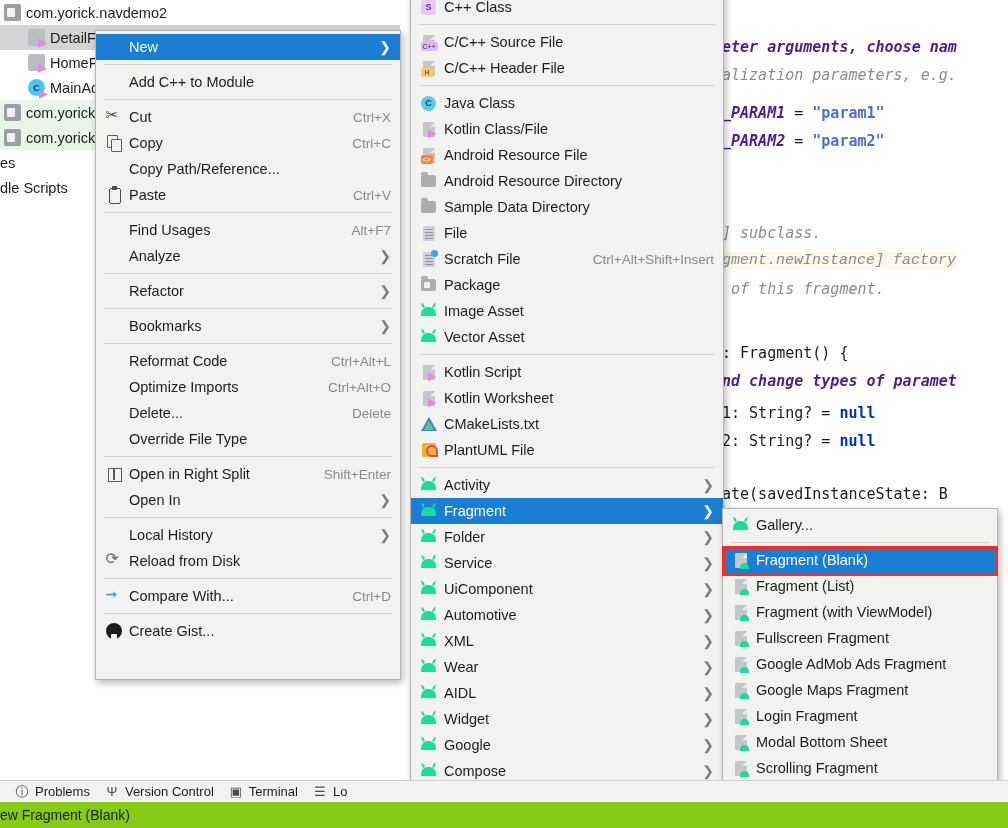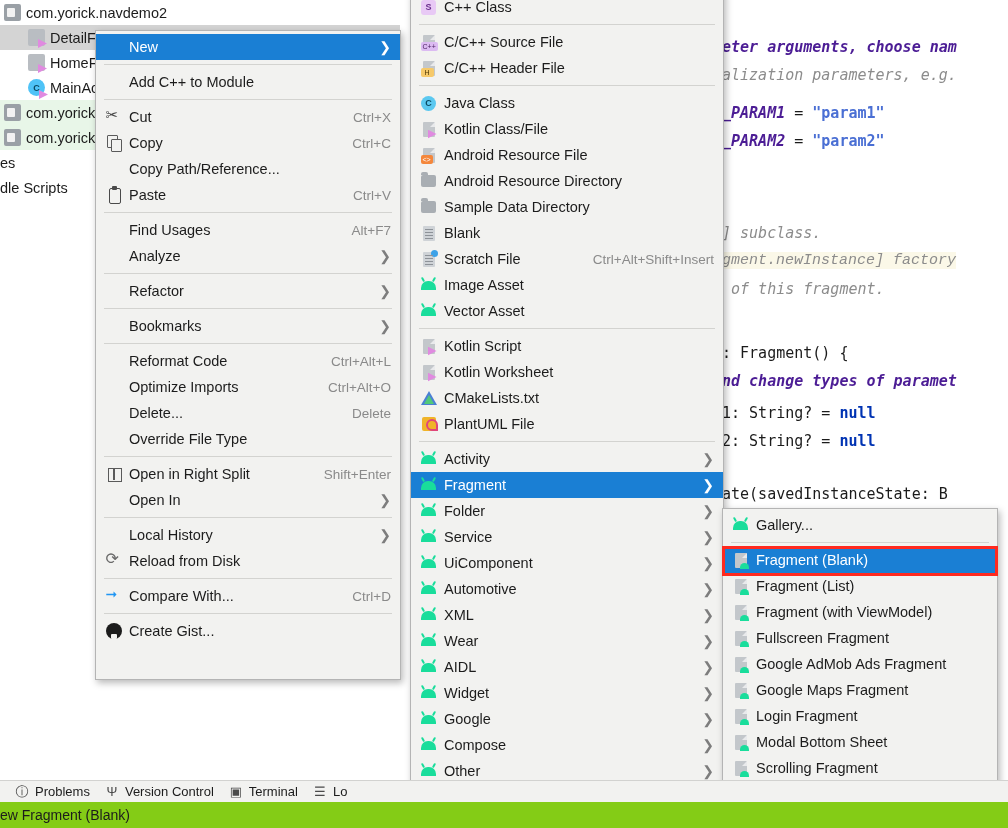--- a/index.html
+++ b/index.html
@@ -462,28 +462,34 @@
       <div class="mi">
         <span class="micon">
           <span class="g-folder"></span>
         </span>
         <span class="mlabel">Sample Data Directory</span>
       </div>
       <div class="mi">
         <span class="micon">
           <span class="g-doc"></span>
         </span>
-        <span class="mlabel">Blank</span>
+        <span class="mlabel">File</span>
       </div>
       <div class="mi">
         <span class="micon">
           <span class="g-doc scratch"></span>
         </span>
         <span class="mlabel">Scratch File</span>
         <span class="macc">Ctrl+Alt+Shift+Insert</span>
+      </div>
+      <div class="mi">
+        <span class="micon">
+          <span class="g-folder pkg"></span>
+        </span>
+        <span class="mlabel">Package</span>
       </div>
       <div class="mi">
         <span class="micon">
           <span class="g-android"></span>
         </span>
         <span class="mlabel">Image Asset</span>
       </div>
       <div class="mi">
         <span class="micon">
           <span class="g-android"></span>

